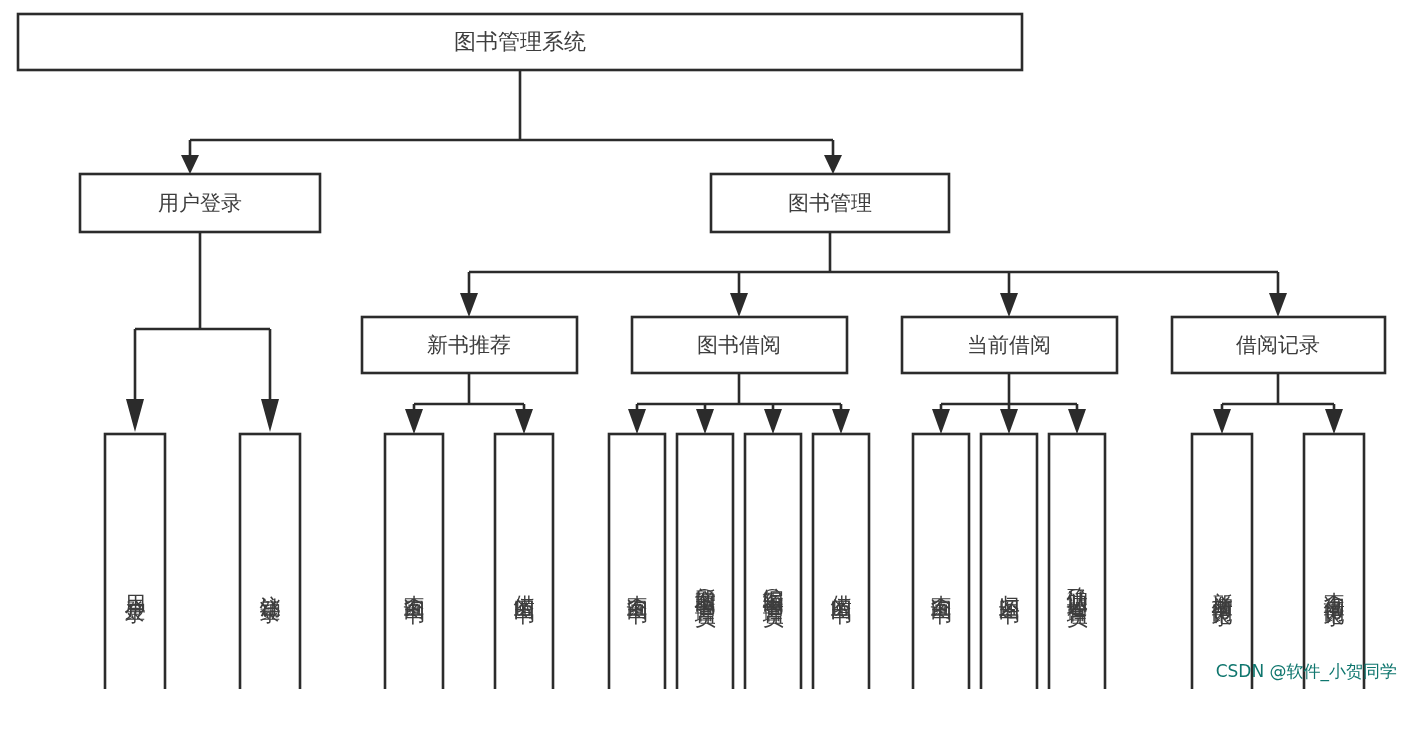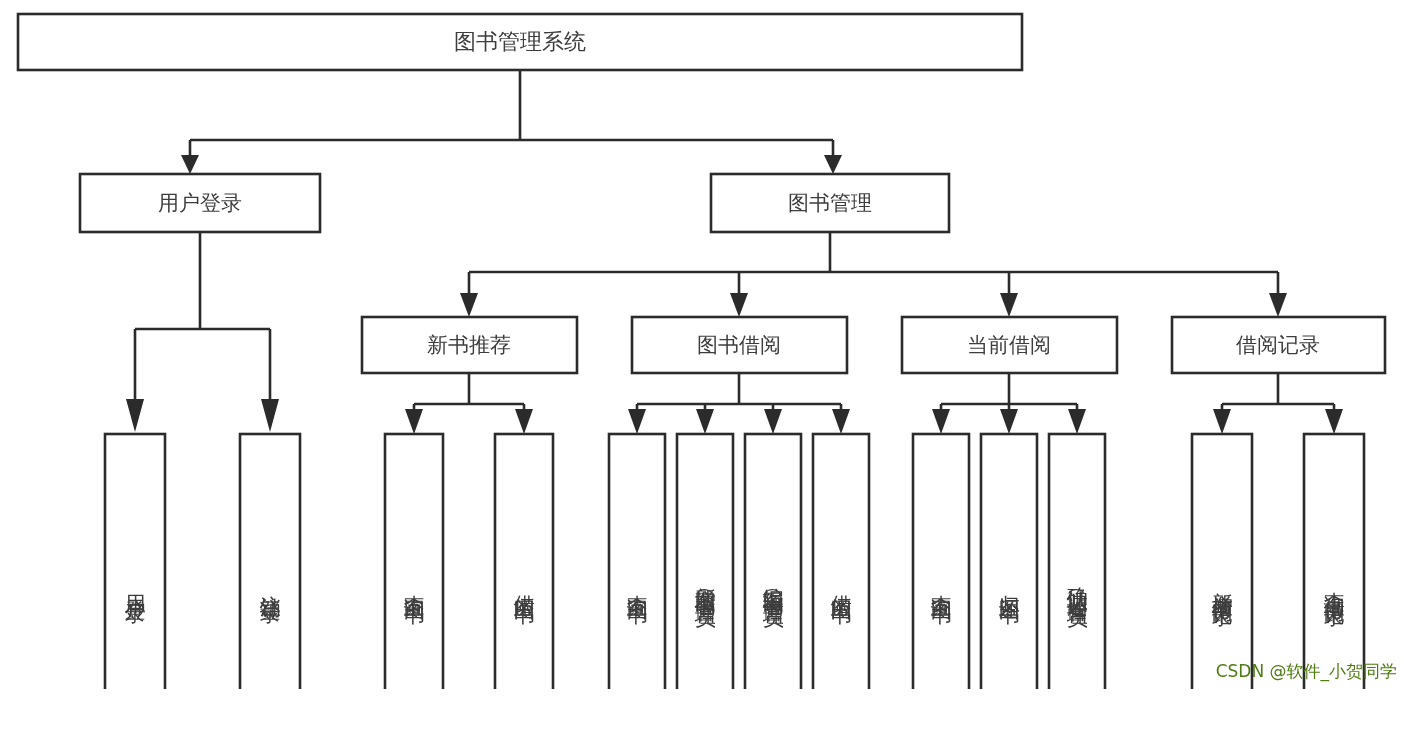--- a/index.html
+++ b/index.html
@@ -66,21 +66,21 @@
     text-align: center;
     white-space: nowrap;
     user-select: none;
   }
   .watermark {
     position: absolute;
     right: 8px;
     bottom: 6px;
     font-family: "DejaVu Sans", "Liberation Sans", sans-serif;
     font-size: 17px;
-    color: #4d7c0f;
+    color: #0f766e;
     white-space: nowrap;
     user-select: none;
   }
 </style>
 </head>
 <body>
 
 <div id="diagram-root">
 
   <svg class="flow" viewBox="0 0 1405 747">

